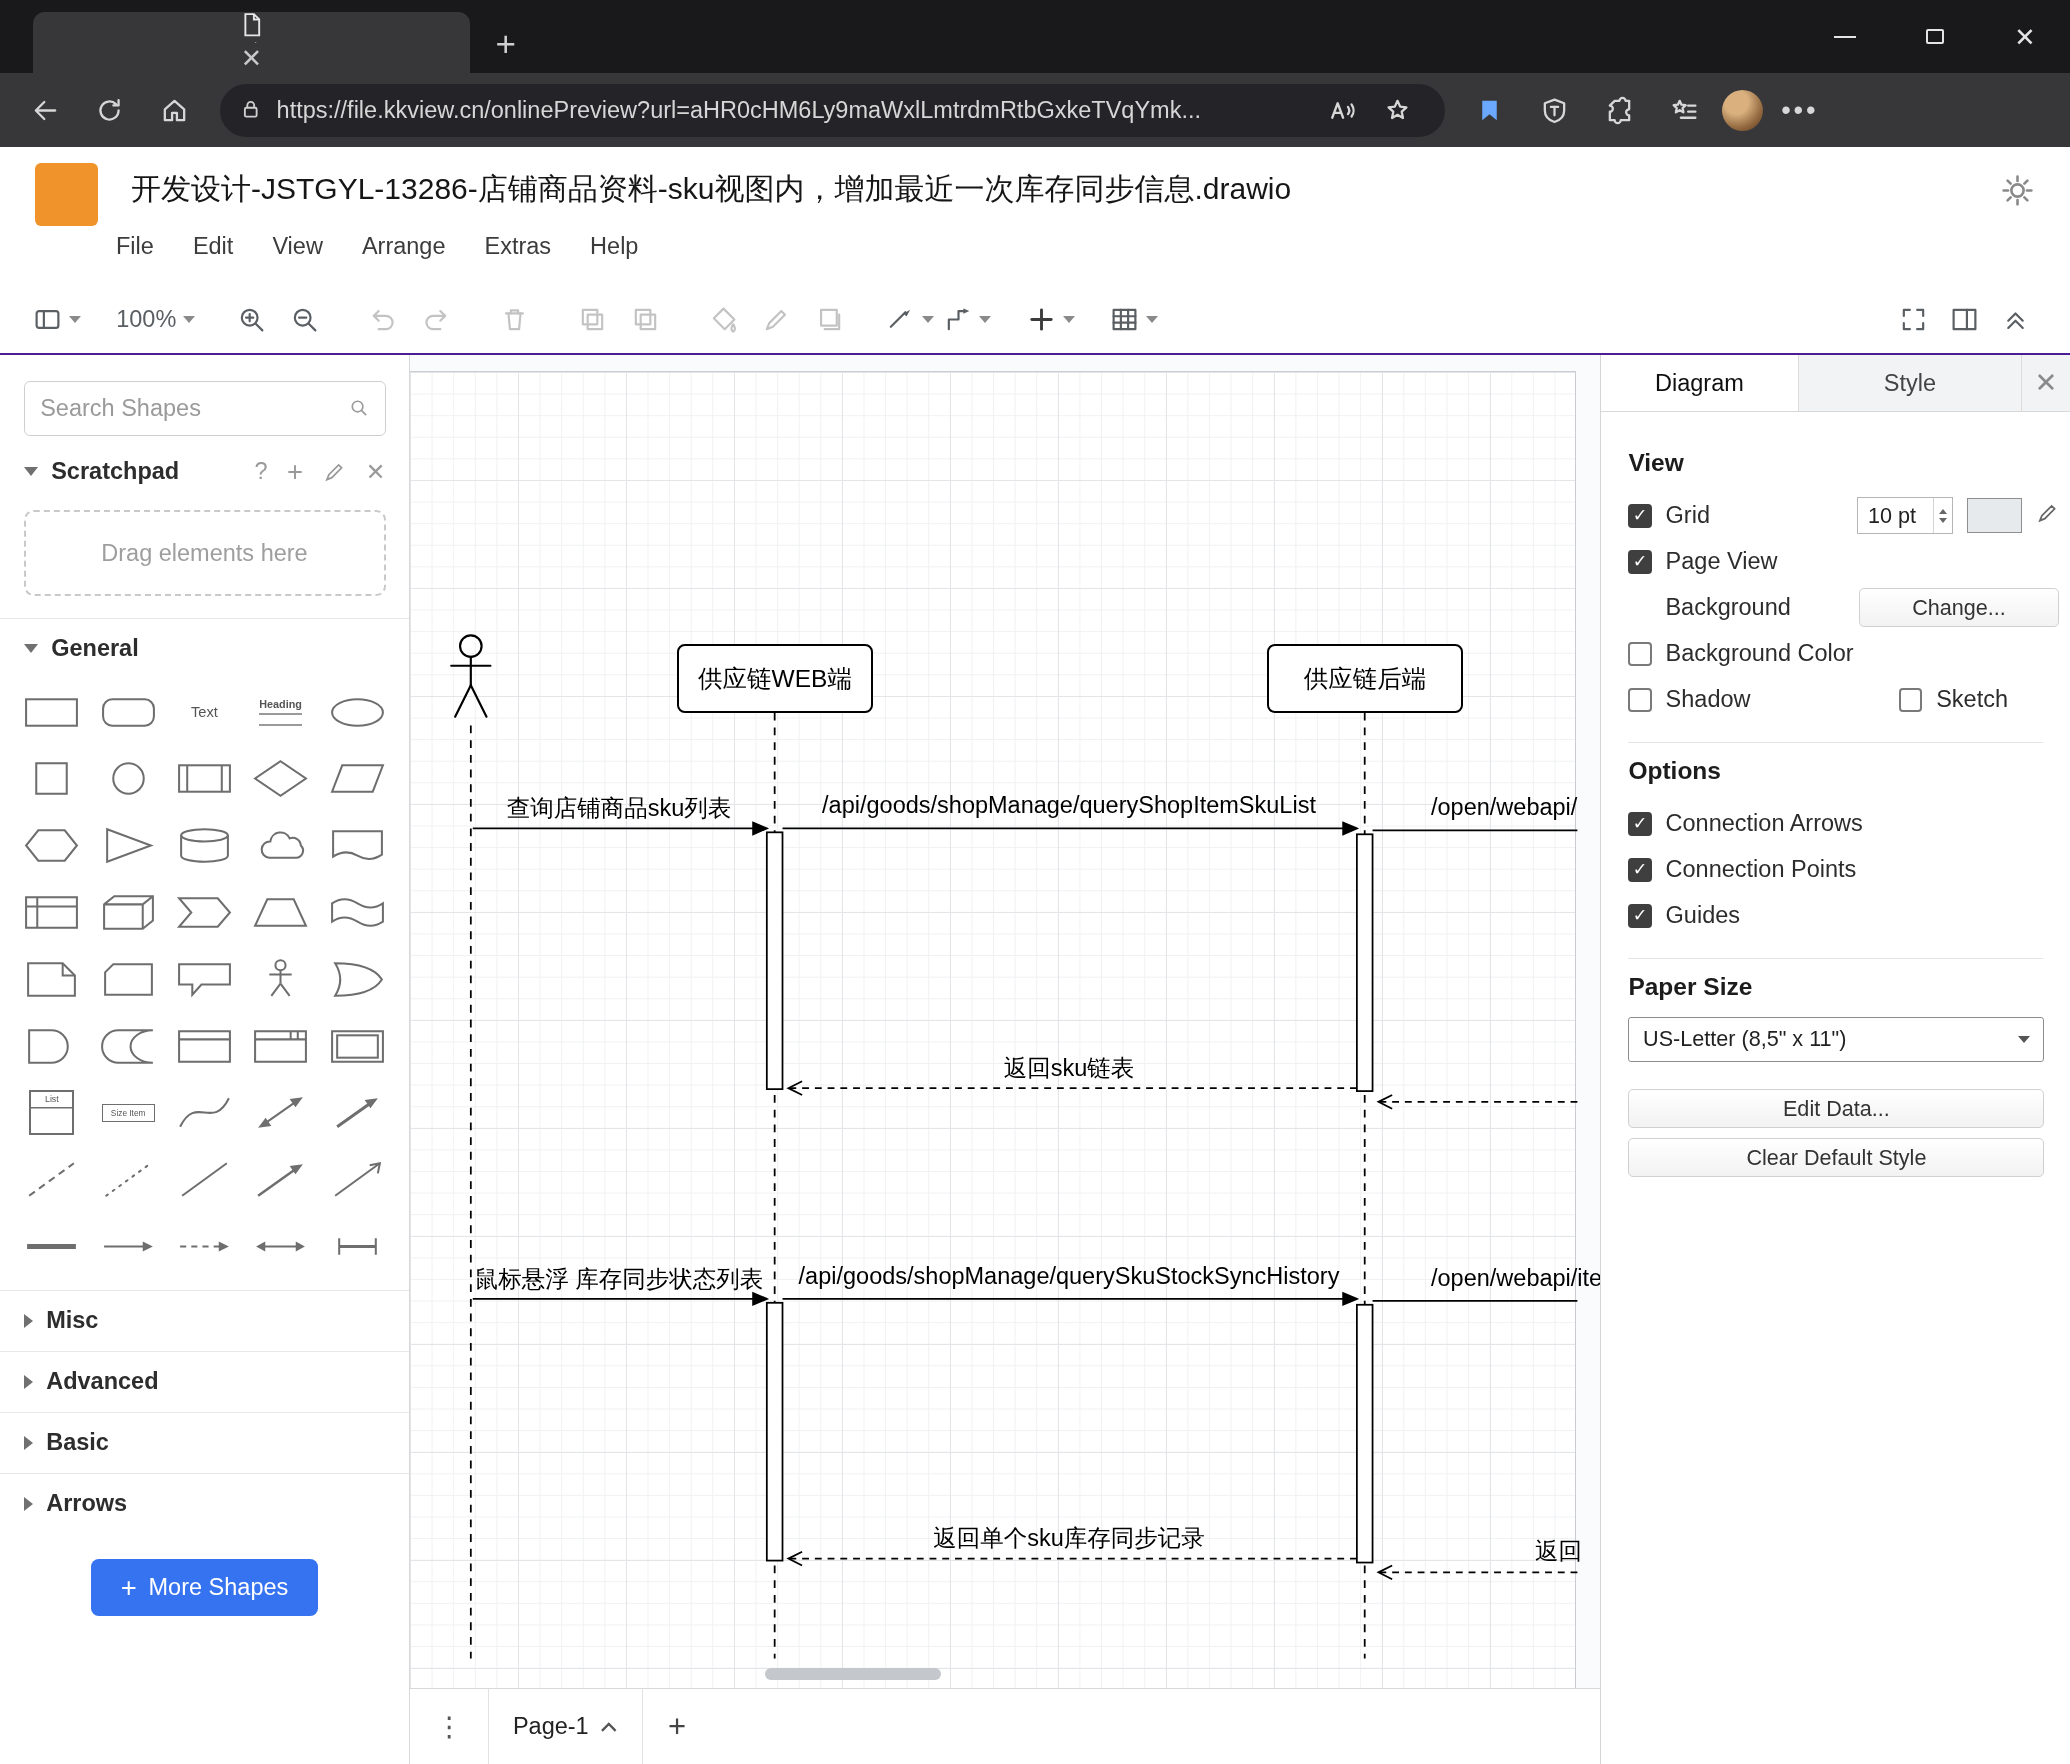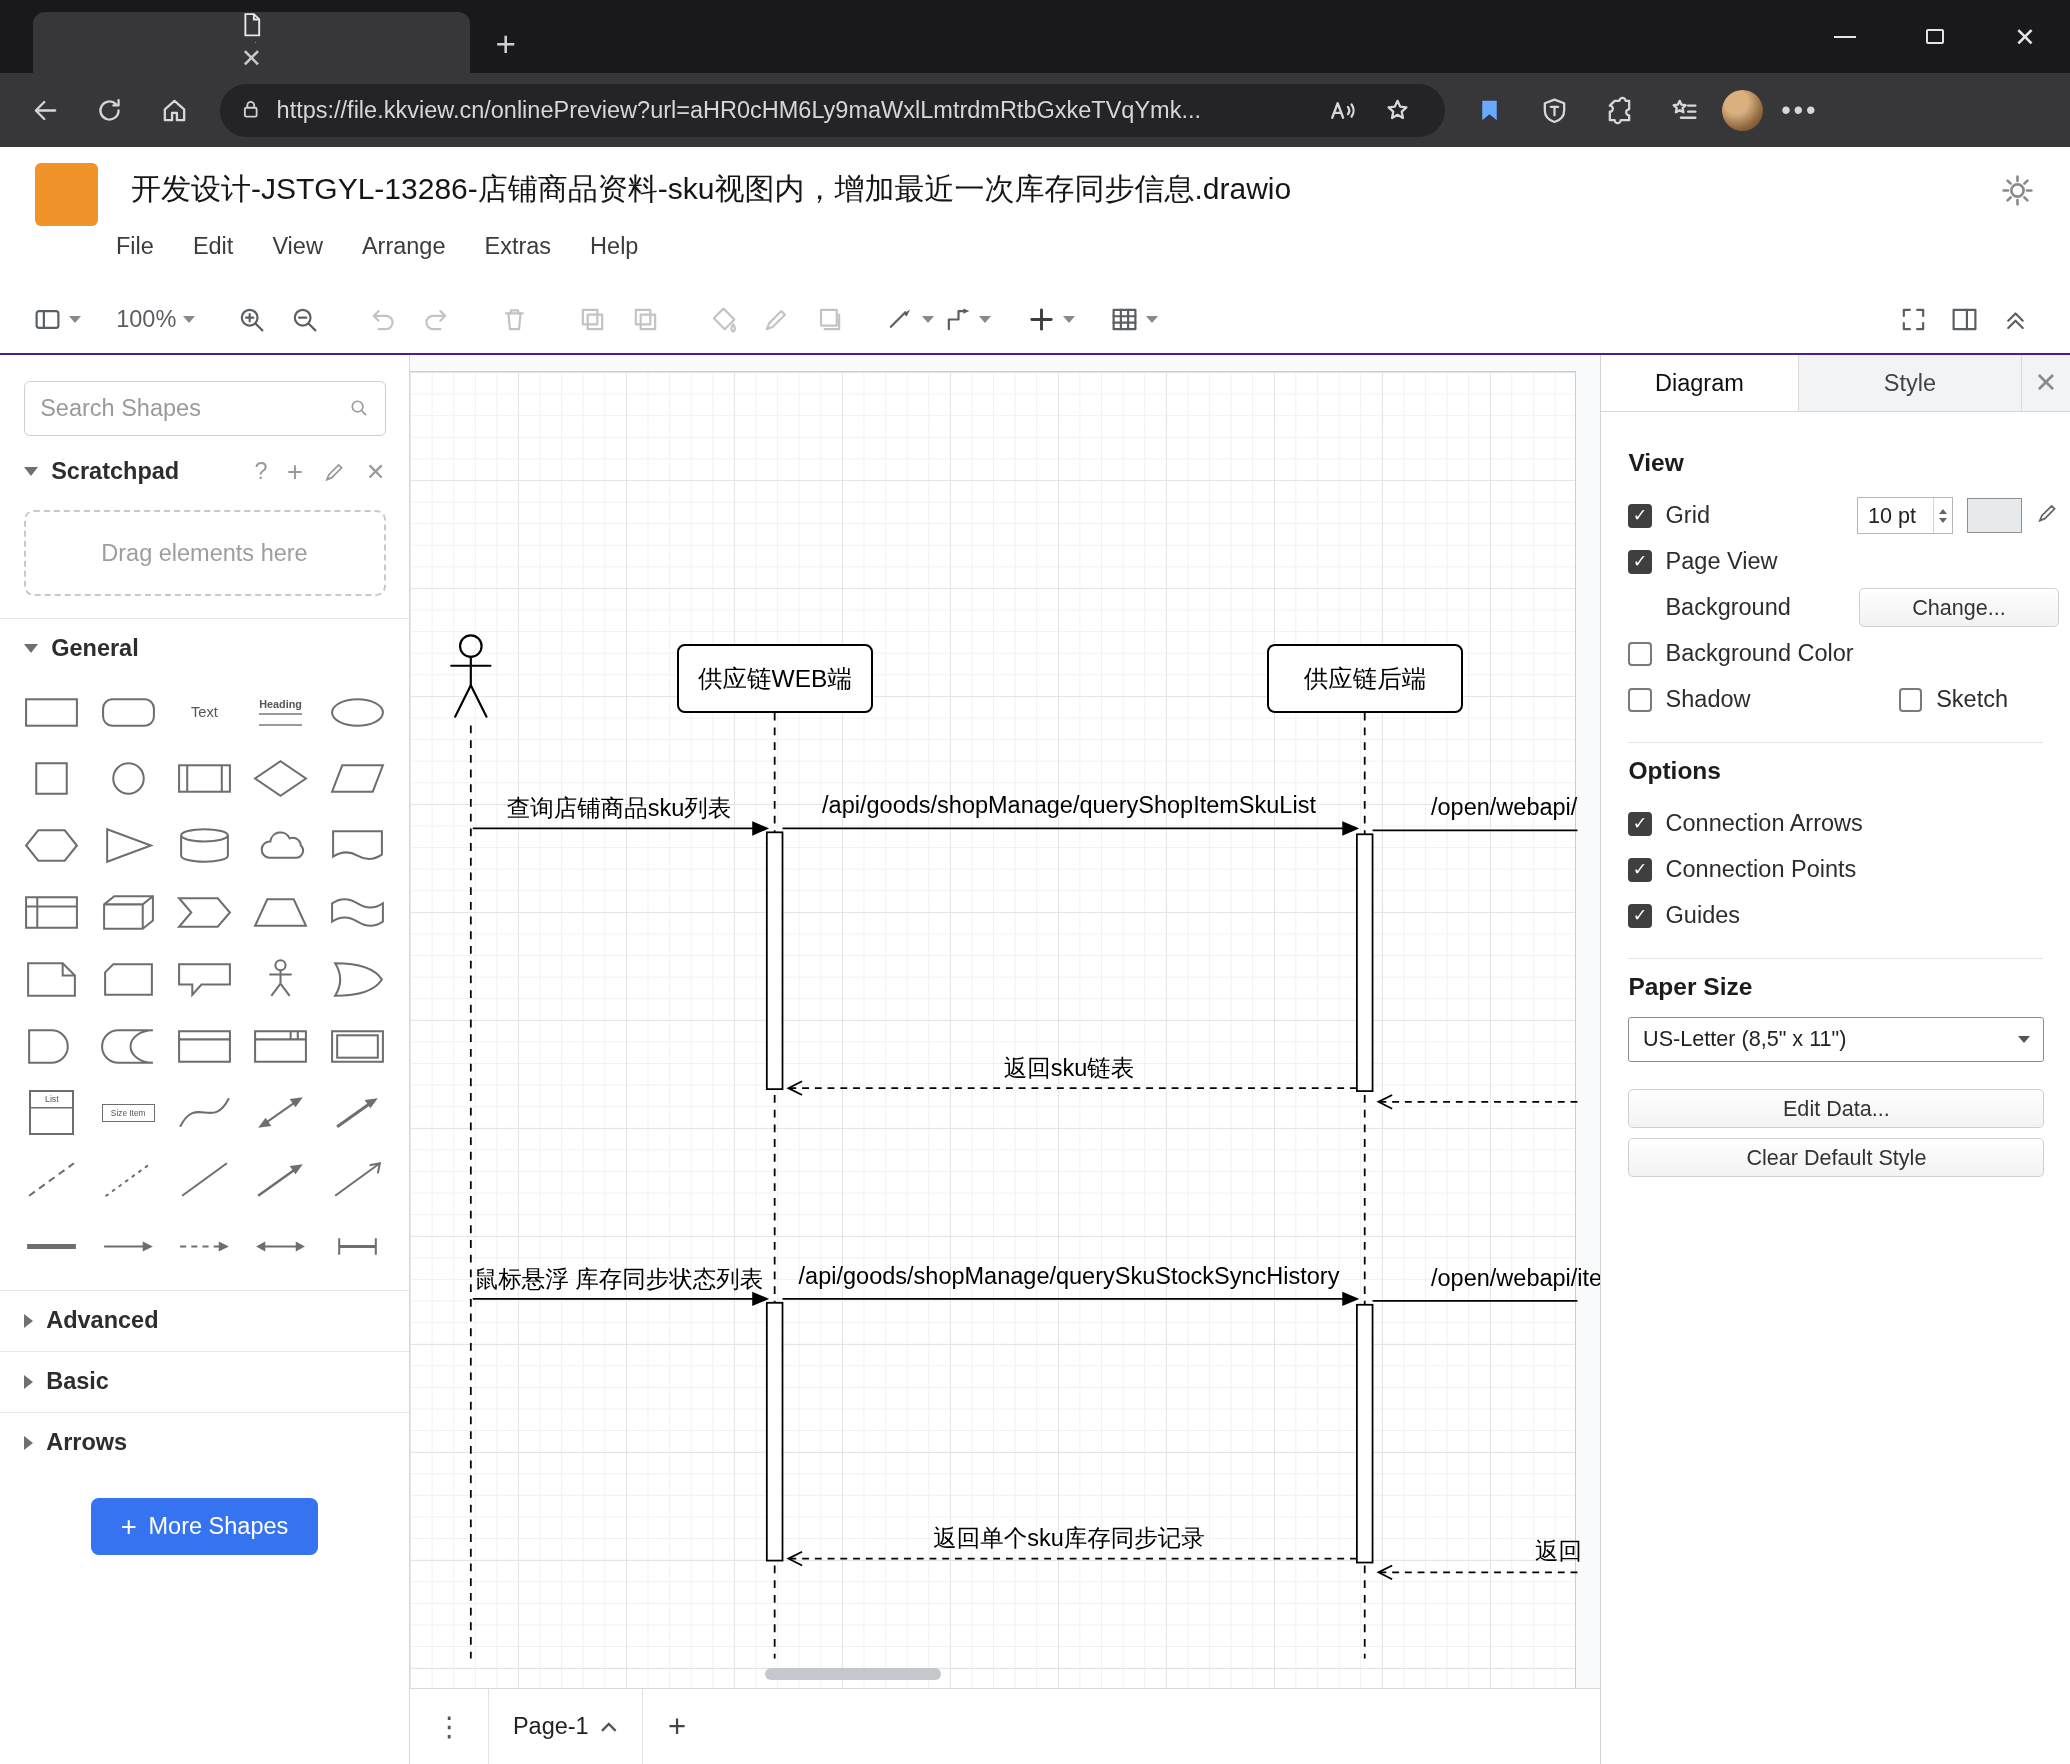--- a/index.html
+++ b/index.html
@@ -797,20 +797,24 @@
             <svg viewBox="0 0 60 44">
               <use href="#sym-horizontal-double-arrow"></use>
             </svg>
           </div>
           <div class="shape-cell">
             <svg viewBox="0 0 60 44">
               <use href="#sym-link"></use>
             </svg>
           </div>
         </div>
+      <div class="section side-row">
+        <span class="tri-right"></span>
+        <span>Misc</span>
+      </div>
       <div class="section side-row">
         <span class="tri-right"></span>
         <span>Advanced</span>
       </div>
       <div class="section side-row">
         <span class="tri-right"></span>
         <span>Basic</span>
       </div>
       <div class="section side-row">
         <span class="tri-right"></span>

